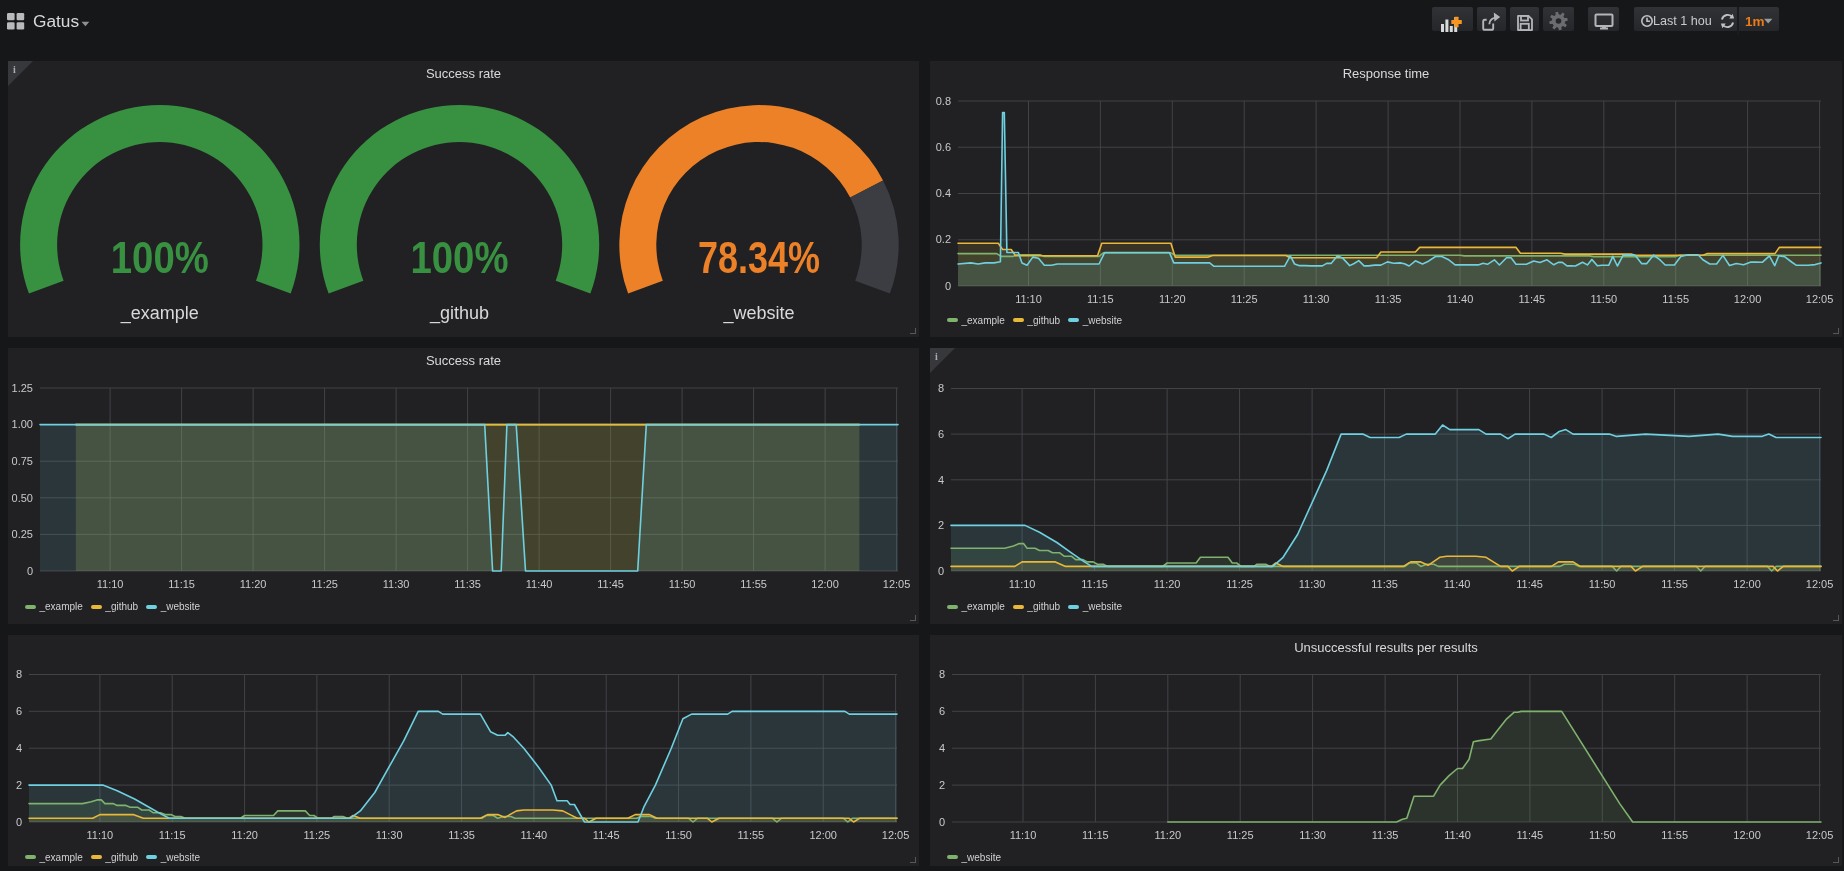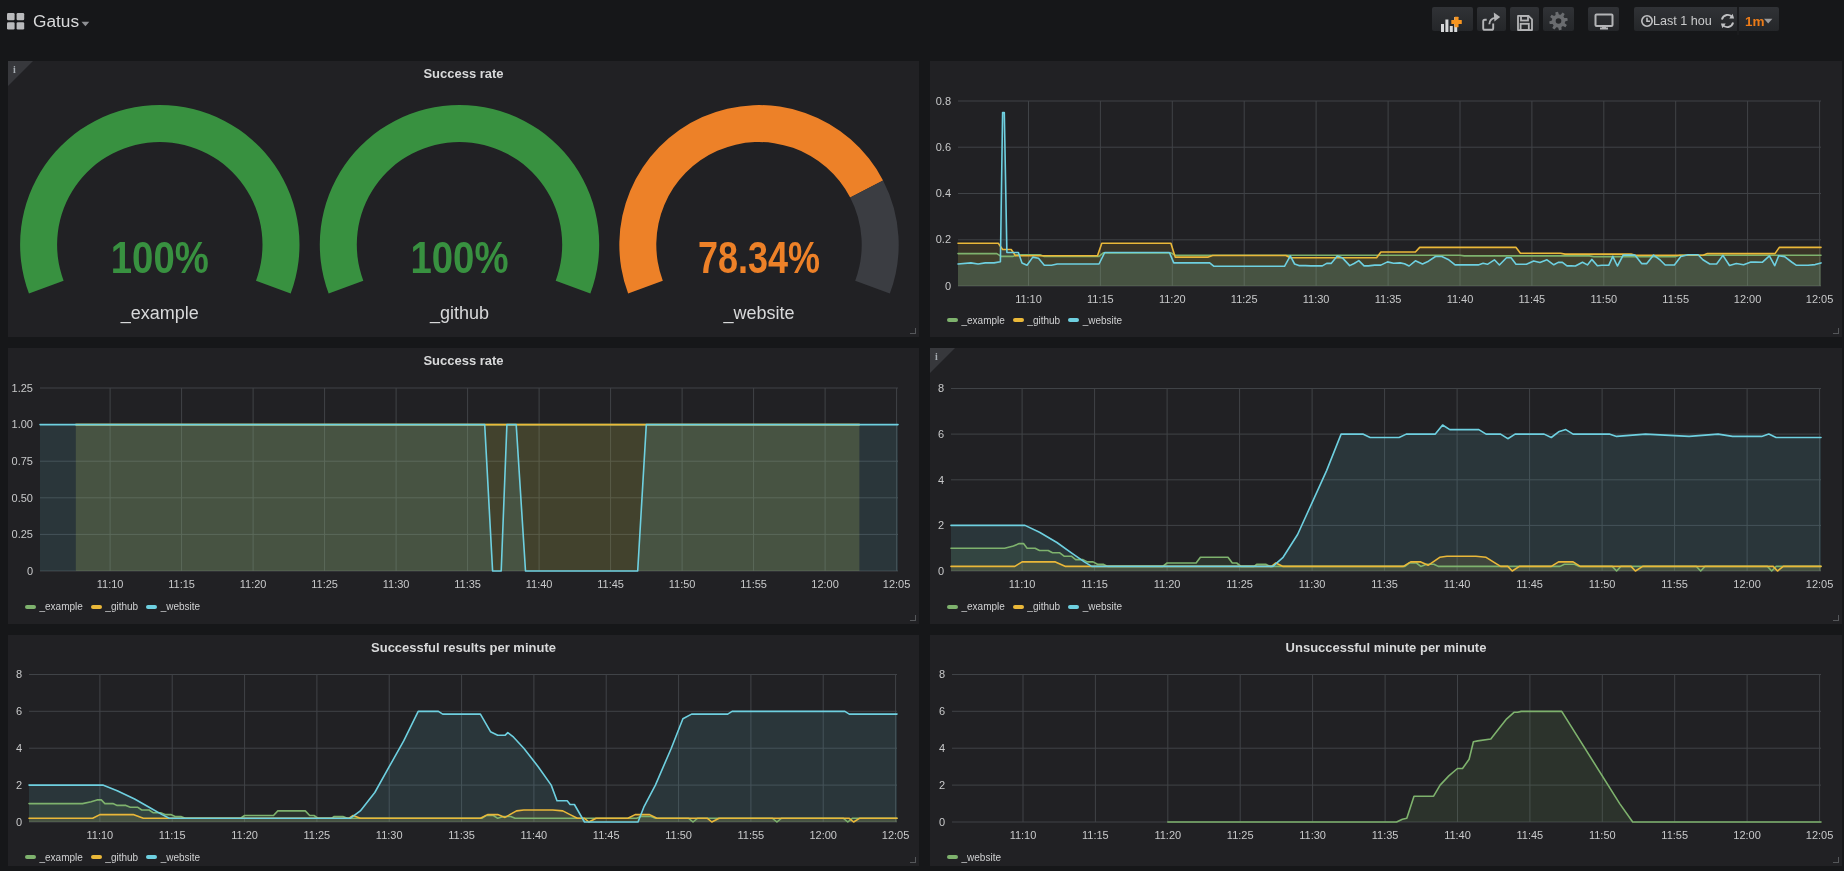--- a/index.html
+++ b/index.html
@@ -1,16 +1,16 @@
 <!DOCTYPE html>
 <html><head><meta charset="utf-8"><style>
 * { margin:0; padding:0; box-sizing:border-box; }
 html,body { width:1844px; height:871px; background:#161719; font-family:"Liberation Sans",sans-serif; overflow:hidden; position:relative; }
 .panel { position:absolute; background:#212124; }
-.ptitle { position:absolute; top:5px; left:0; text-align:center; font-size:13px; font-weight:700; color:#d8d9da; }
+.ptitle { position:absolute; top:5px; left:0; text-align:center; font-size:13px; font-weight:400; color:#d8d9da; }
 .legend { position:absolute; display:flex; align-items:center; height:14px; }
 .ldash { display:inline-block; width:11px; height:4px; border-radius:2px; margin-right:3.5px; }
 .ltxt { font-size:10px; color:#d0d1d2; margin-right:8px; }
 .nbtn { position:absolute; top:7px; height:24px; border-radius:2px; background:linear-gradient(180deg,#303236 0%,#242629 100%); }
 .nbtn svg { position:absolute; left:0; top:0; }
 .infotri { position:absolute; left:0; top:0; width:0; height:0; border-top:25px solid #37383c; border-right:25px solid transparent; }
 .infoi { position:absolute; left:5px; top:3px; font-size:10px; font-weight:bold; color:#a7adb3; font-family:"Liberation Serif",serif; }
 .rescorner { position:absolute; right:3px; bottom:3px; width:6px; height:6px; border-right:1.5px solid #55575a; border-bottom:1.5px solid #55575a; }
 </style></head>
 <body>
@@ -115,20 +115,21 @@
       <text x="459.5" y="273" text-anchor="middle" font-size="44" font-weight="bold" fill="#389140" textLength="98" lengthAdjust="spacingAndGlyphs">100%</text>
       <text x="459.5" y="319" text-anchor="middle" font-size="18" fill="#d8d9da">_github</text>
       <path d="M628.15 293.62A139.7 139.7 0 0 1 883.06 180.48L850.20 197.49A102.7 102.7 0 0 0 662.80 280.67Z" fill="#ed8128"></path>
       <path d="M883.06 180.48A139.7 139.7 0 0 1 889.85 293.62L855.20 280.67A102.7 102.7 0 0 0 850.20 197.49Z" fill="#3b3d42"></path>
       <text x="759.0" y="273" text-anchor="middle" font-size="44" font-weight="bold" fill="#ed8128" textLength="122" lengthAdjust="spacingAndGlyphs">78.34%</text>
       <text x="759.0" y="319" text-anchor="middle" font-size="18" fill="#d8d9da">_website</text>
     </svg>
     <div class="rescorner"></div>
   </div>
 <div class="panel" style="left:930px;top:61px;width:912px;height:276px">
+    <div class="ptitle" style="width:912px">Response time</div>
     <svg width="912" height="276" viewBox="930 61 912 276" style="position:absolute;left:0;top:0">
       <line x1="958" y1="286.0" x2="1821" y2="286.0" stroke="#404347" stroke-width="1"></line>
       <text x="951" y="289.7" text-anchor="end" font-size="11" fill="#c8c9ca">0</text>
       <line x1="958" y1="239.8" x2="1821" y2="239.8" stroke="#404347" stroke-width="1"></line>
       <text x="951" y="243.4" text-anchor="end" font-size="11" fill="#c8c9ca">0.2</text>
       <line x1="958" y1="193.5" x2="1821" y2="193.5" stroke="#404347" stroke-width="1"></line>
       <text x="951" y="197.2" text-anchor="end" font-size="11" fill="#c8c9ca">0.4</text>
       <line x1="958" y1="147.2" x2="1821" y2="147.2" stroke="#404347" stroke-width="1"></line>
       <text x="951" y="150.9" text-anchor="end" font-size="11" fill="#c8c9ca">0.6</text>
       <line x1="958" y1="101.0" x2="1821" y2="101.0" stroke="#404347" stroke-width="1"></line>
@@ -279,21 +280,20 @@
       <span class="ldash" style="background:#7eb26d"></span>
       <span class="ltxt">_example</span>
       <span class="ldash" style="background:#eab839"></span>
       <span class="ltxt">_github</span>
       <span class="ldash" style="background:#6ed0e0"></span>
       <span class="ltxt">_website</span>
     </div>
     <div class="rescorner"></div>
   </div>
 <div class="panel" style="left:8px;top:635px;width:911px;height:231px">
-    <div class="ptitle" style="width:911px">Successful results per minute</div>
     <svg width="911" height="231" viewBox="8 635 911 231" style="position:absolute;left:0;top:0">
       <line x1="29" y1="822.0" x2="897" y2="822.0" stroke="#404347" stroke-width="1"></line>
       <text x="22" y="825.7" text-anchor="end" font-size="11" fill="#c8c9ca">0</text>
       <line x1="29" y1="785.1" x2="897" y2="785.1" stroke="#404347" stroke-width="1"></line>
       <text x="22" y="788.8" text-anchor="end" font-size="11" fill="#c8c9ca">2</text>
       <line x1="29" y1="748.2" x2="897" y2="748.2" stroke="#404347" stroke-width="1"></line>
       <text x="22" y="751.9" text-anchor="end" font-size="11" fill="#c8c9ca">4</text>
       <line x1="29" y1="711.3" x2="897" y2="711.3" stroke="#404347" stroke-width="1"></line>
       <text x="22" y="715.0" text-anchor="end" font-size="11" fill="#c8c9ca">6</text>
       <line x1="29" y1="674.5" x2="897" y2="674.5" stroke="#404347" stroke-width="1"></line>
@@ -333,21 +333,21 @@
       <span class="ldash" style="background:#7eb26d"></span>
       <span class="ltxt">_example</span>
       <span class="ldash" style="background:#eab839"></span>
       <span class="ltxt">_github</span>
       <span class="ldash" style="background:#6ed0e0"></span>
       <span class="ltxt">_website</span>
     </div>
     <div class="rescorner"></div>
   </div>
 <div class="panel" style="left:930px;top:635px;width:912px;height:231px">
-    <div class="ptitle" style="width:912px">Unsuccessful minute per minute</div>
+    <div class="ptitle" style="width:912px">Unsuccessful results per results</div>
     <svg width="912" height="231" viewBox="930 635 912 231" style="position:absolute;left:0;top:0">
       <line x1="952" y1="822.0" x2="1821" y2="822.0" stroke="#404347" stroke-width="1"></line>
       <text x="945" y="825.7" text-anchor="end" font-size="11" fill="#c8c9ca">0</text>
       <line x1="952" y1="785.1" x2="1821" y2="785.1" stroke="#404347" stroke-width="1"></line>
       <text x="945" y="788.8" text-anchor="end" font-size="11" fill="#c8c9ca">2</text>
       <line x1="952" y1="748.2" x2="1821" y2="748.2" stroke="#404347" stroke-width="1"></line>
       <text x="945" y="751.9" text-anchor="end" font-size="11" fill="#c8c9ca">4</text>
       <line x1="952" y1="711.3" x2="1821" y2="711.3" stroke="#404347" stroke-width="1"></line>
       <text x="945" y="715.0" text-anchor="end" font-size="11" fill="#c8c9ca">6</text>
       <line x1="952" y1="674.5" x2="1821" y2="674.5" stroke="#404347" stroke-width="1"></line>

